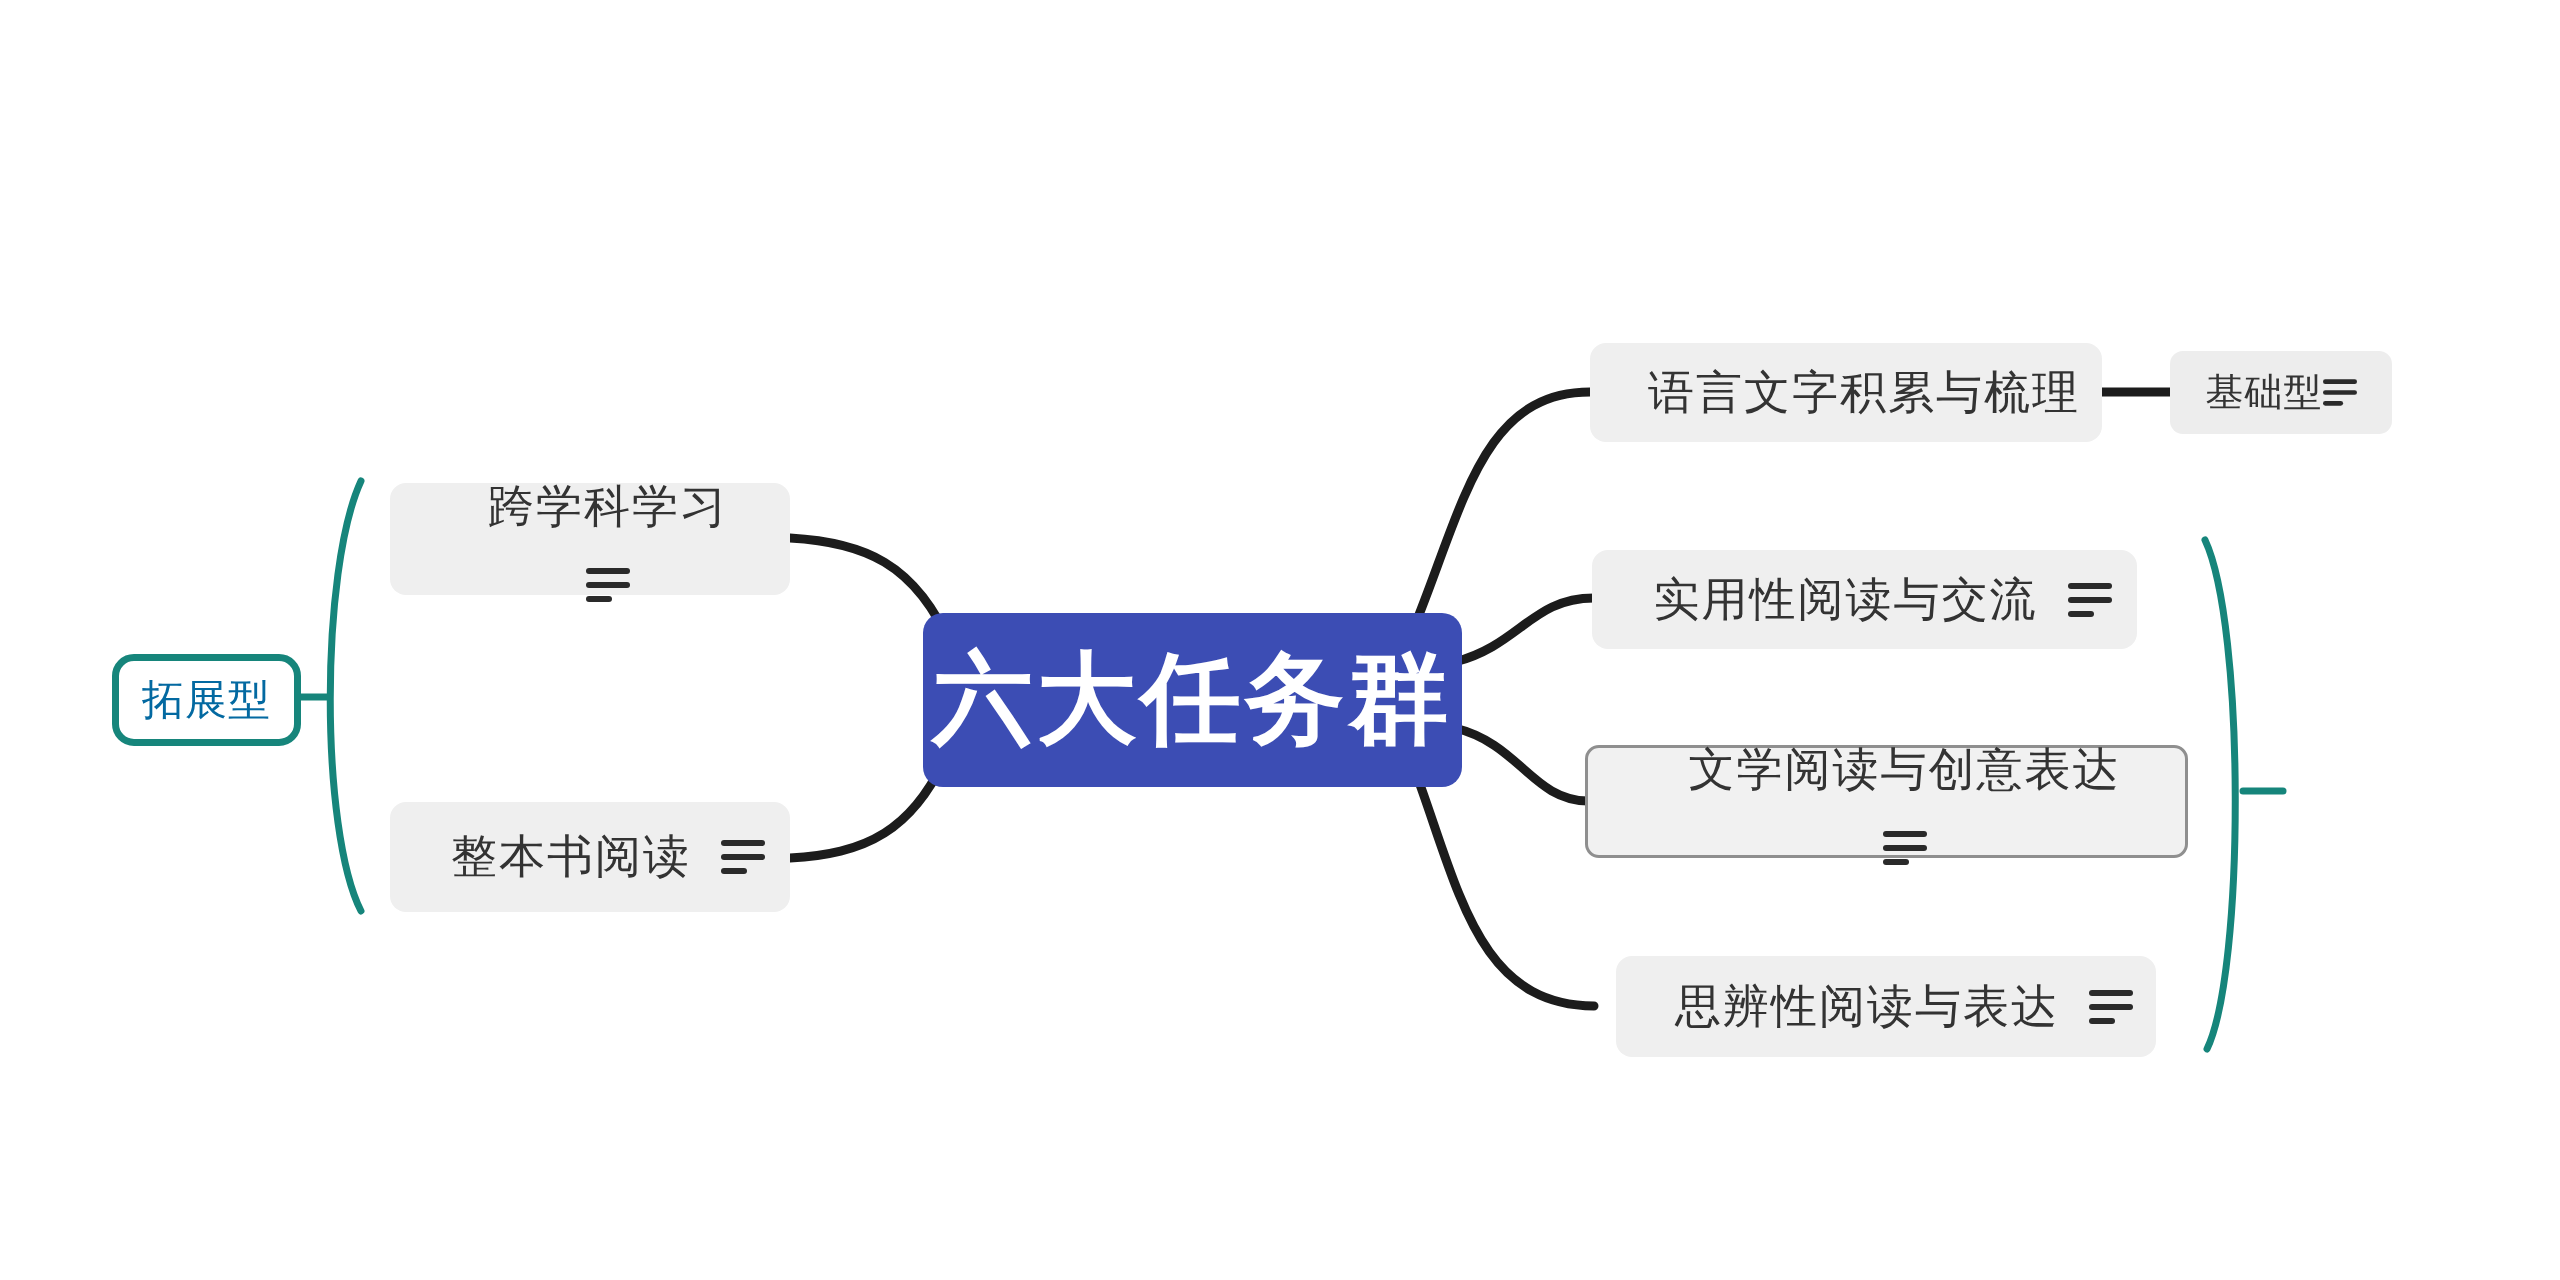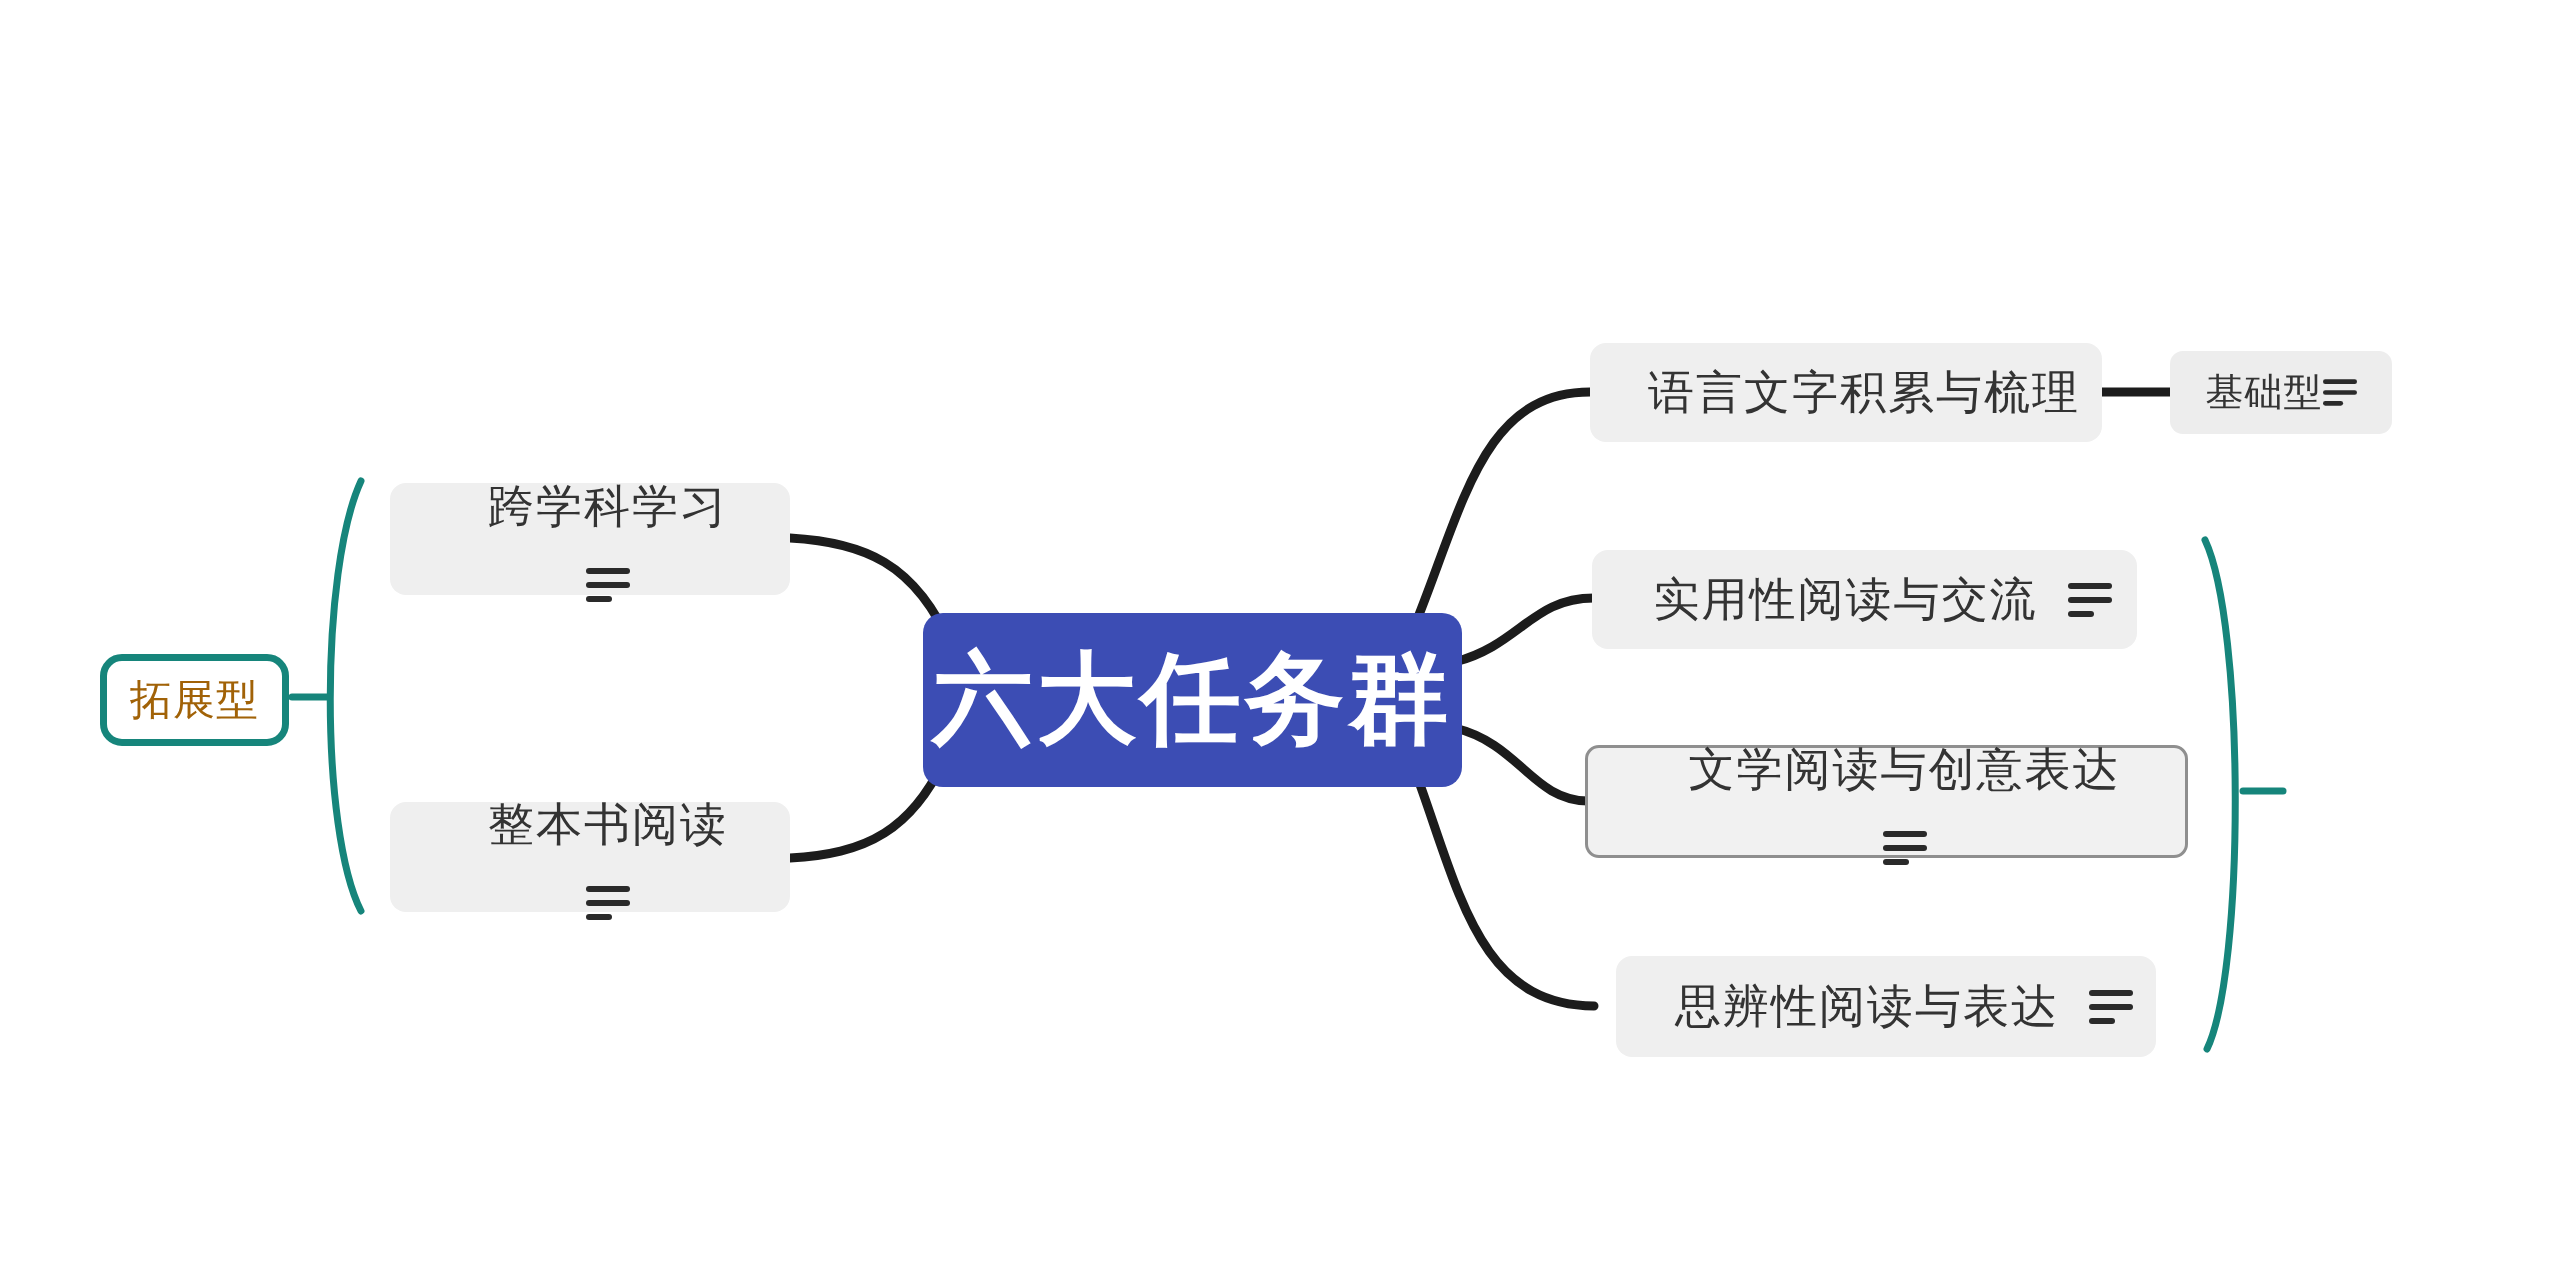--- a/index.html
+++ b/index.html
@@ -53,37 +53,38 @@
   }
   .branch-node.selected {
     background: #f1f1f1;
     border: 3px solid #8f8f8f;
     border-radius: 14px;
   }
   .category-node {
     background: #ffffff;
     border: 7px solid #16857b;
     border-radius: 22px;
-    color: #a16207;
+    color: #0369a1;
     font-size: 42px;
     letter-spacing: 1px;
+    margin-left: 12px;
   }
   .small-node {
     background: #ededed;
     border-radius: 13px;
     color: #333333;
     font-size: 38px;
     letter-spacing: 1px;
   }
   .notes-icon { width: 44px; height: 34px; flex: 0 0 auto; }
   .notes-icon.small { width: 34px; height: 27px; }
 
   
   .n-cross  { left: 390px;  top: 483px; width: 400px; height: 112px; flex-direction: column; }
-  .n-whole  { left: 390px;  top: 802px; width: 400px; height: 110px; flex-direction: column; }
+  .n-whole  { left: 390px;  top: 802px; width: 400px; height: 110px; }
   .n-lang   { left: 1590px; top: 343px; width: 512px; height: 99px;  }
   .n-pract  { left: 1592px; top: 550px; width: 545px; height: 99px;  }
   .n-lit    { left: 1585px; top: 745px; width: 603px; height: 113px; flex-direction: column; }
   .n-crit   { left: 1592px; top: 956px; width: 540px; height: 101px; margin-left: 24px; }
   .n-basic  { left: 2170px; top: 351px; width: 222px; height: 83px;  }
   .n-expand { left: 100px;  top: 654px; width: 189px; height: 92px;  }
   .n-devel  { left: 2286px; top: 741px; width: 183px; height: 88px;  }
 </style>
 </head>
 <body>

